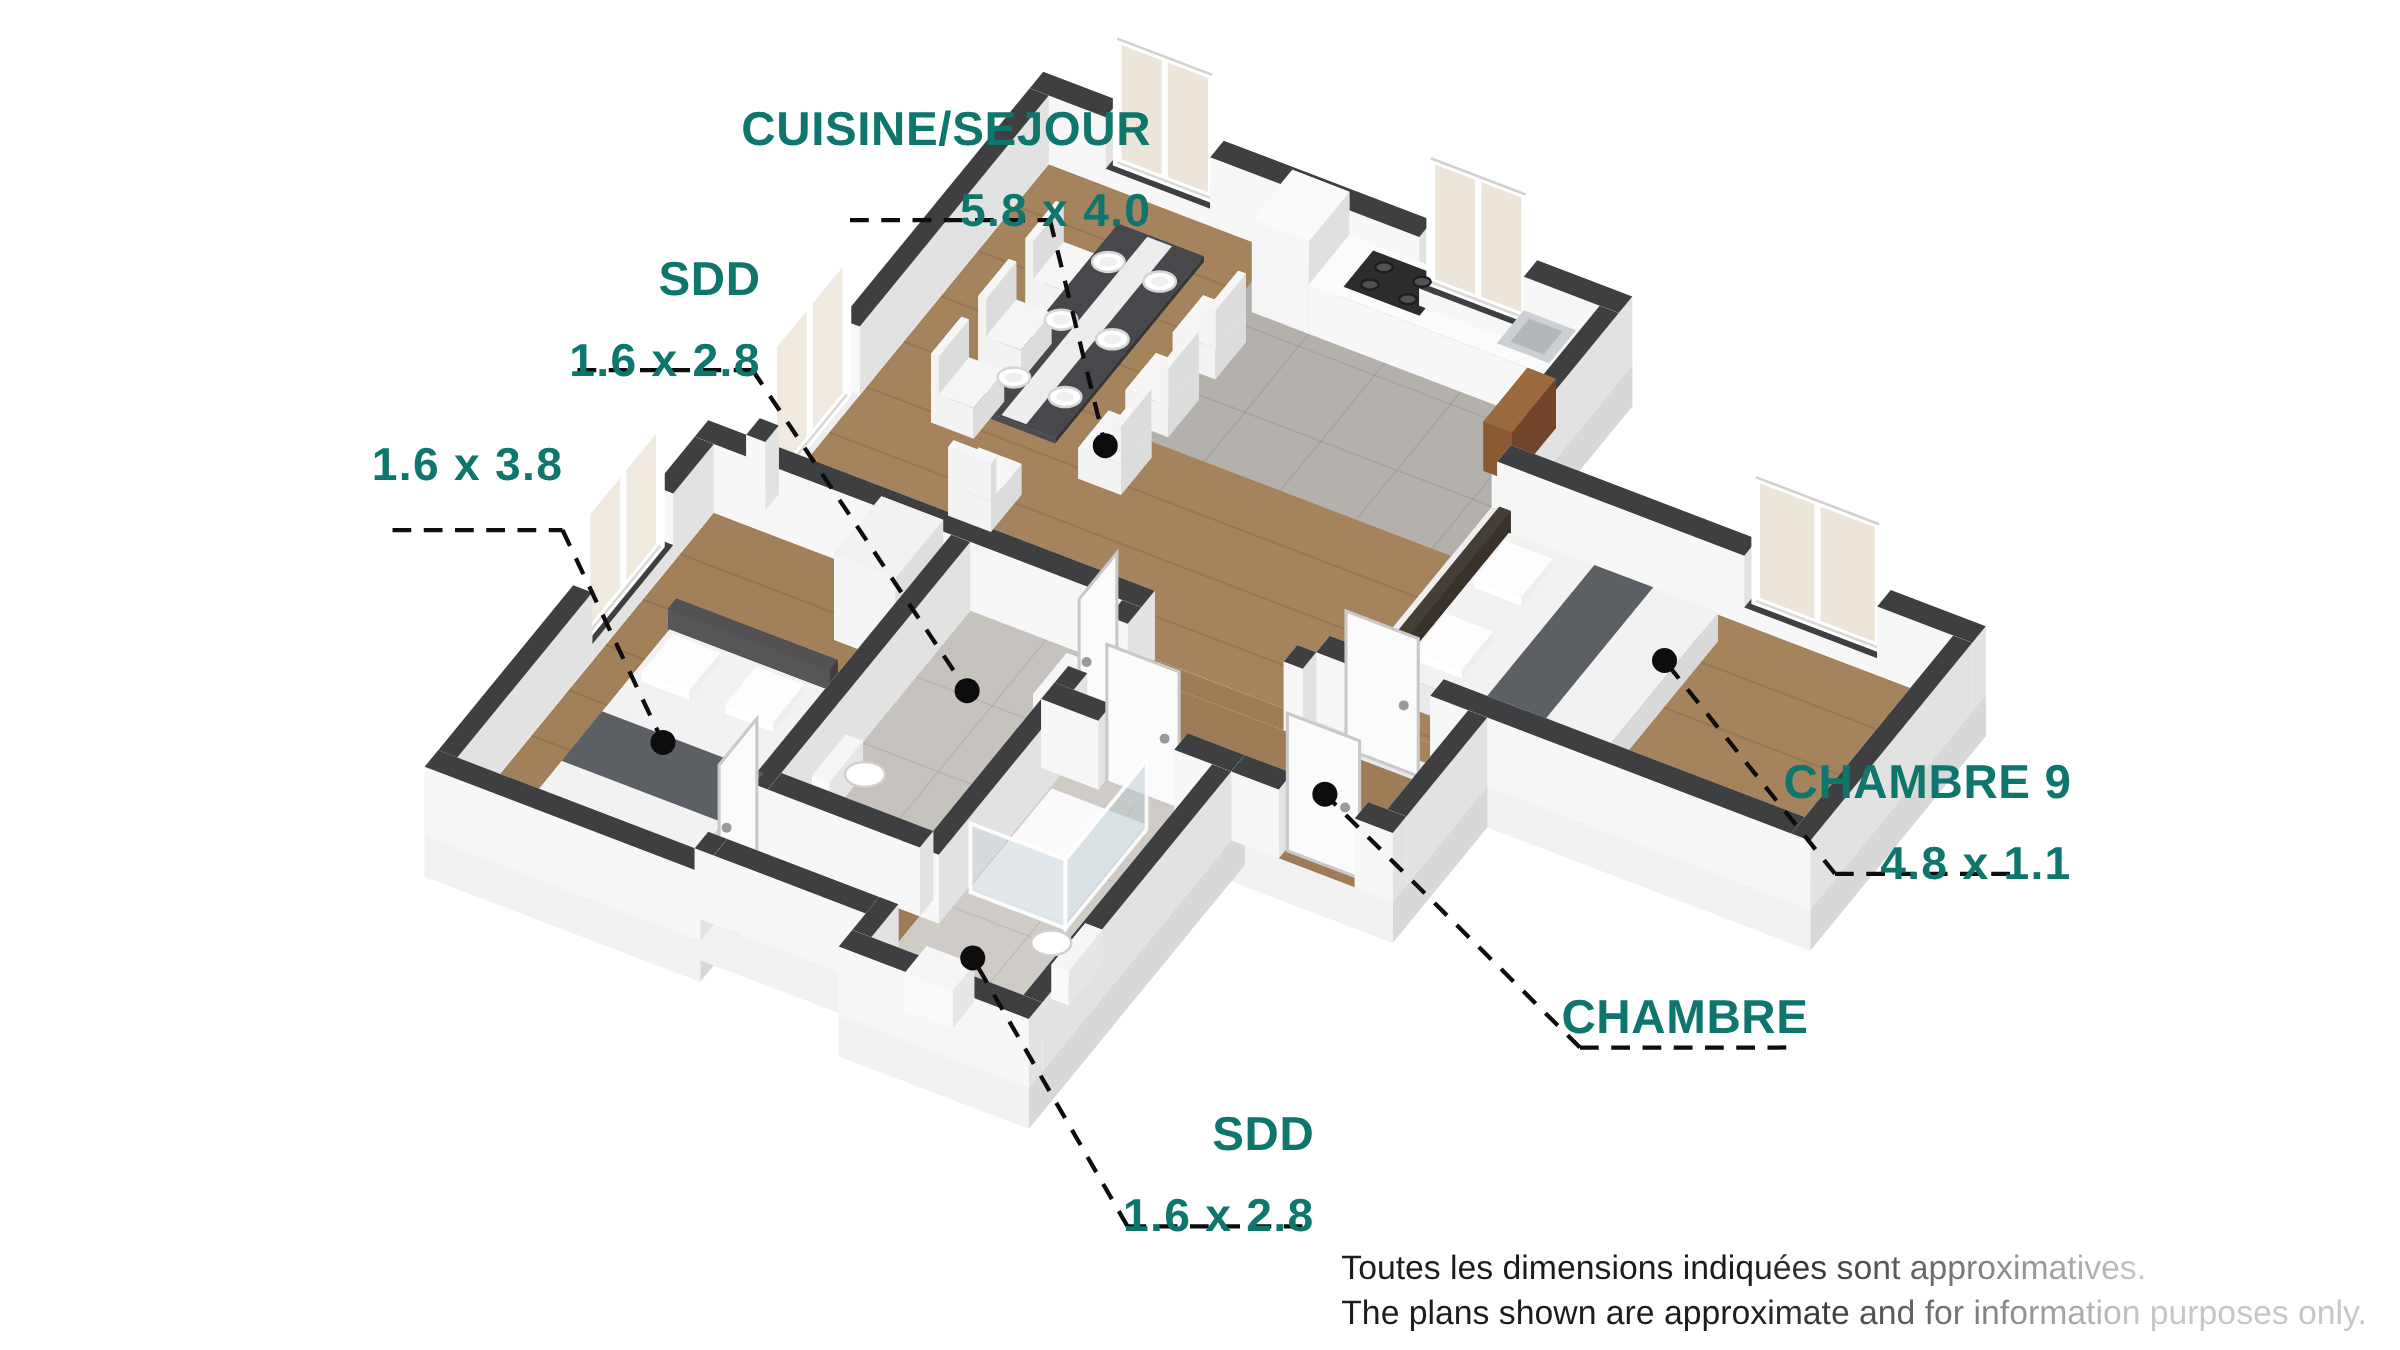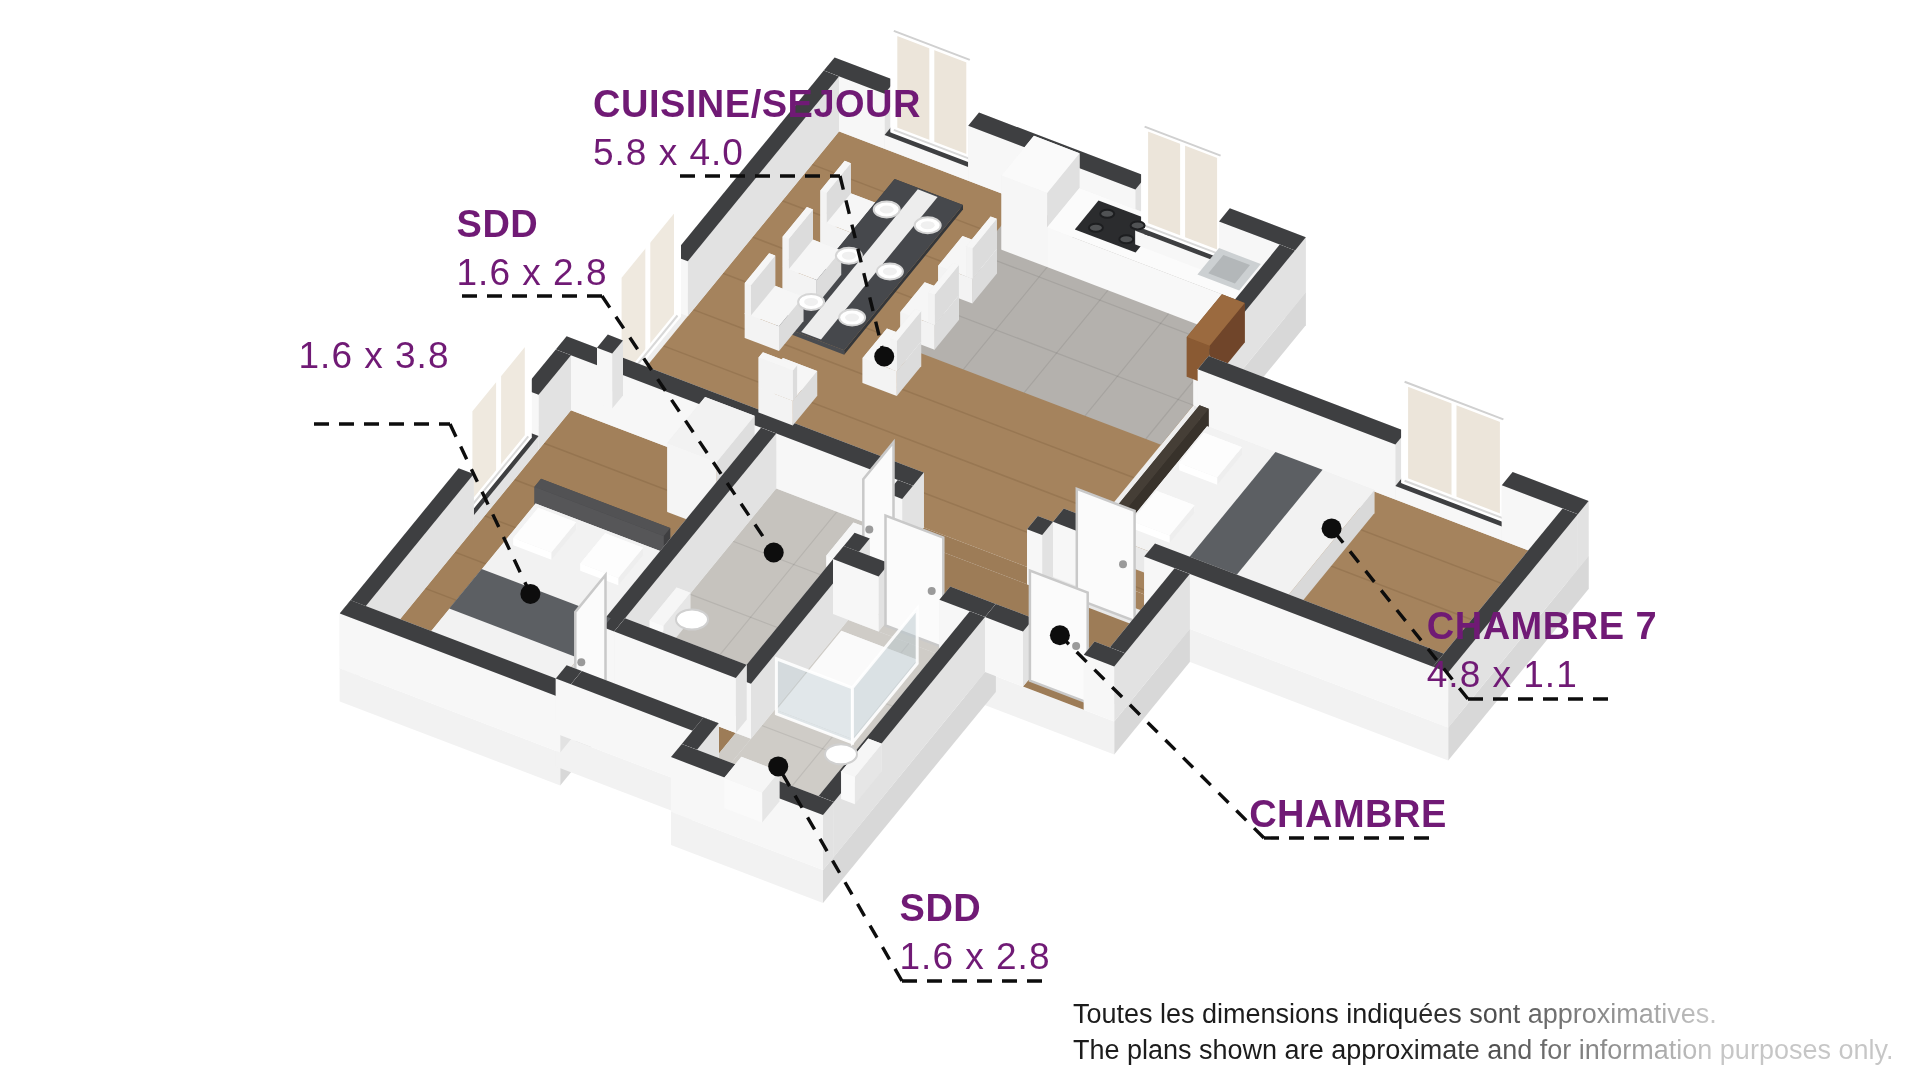--- a/index.html
+++ b/index.html
@@ -1,22 +1,22 @@
 <!DOCTYPE html>
 <html><head>
 <meta charset="utf-8">
 <style>
   html,body{margin:0;padding:0;background:#ffffff;}
   .stage{position:relative;width:1920px;height:1080px;background:#ffffff;overflow:hidden;
          font-family:"Liberation Sans", sans-serif;}
   svg.layer{position:absolute;left:0;top:0;}
-  .room-label{position:absolute;transform:translateX(-50%);text-align:left;color:#701a75;
+  .room-label{position:absolute;transform:translateX(-50%);text-align:right;color:#0f766e;
               line-height:1.18;white-space:nowrap;}
   .room-label .rname{font-size:38px;font-weight:600;letter-spacing:0.5px;}
-  .room-label .rdims{font-size:37px;font-weight:400;letter-spacing:1px;margin-top:4px;}
+  .room-label .rdims{font-size:37px;font-weight:700;letter-spacing:1px;margin-top:20px;}
   .disclaimer{position:absolute;left:1073px;top:998px;font-size:27px;color:#1c1c1c;line-height:1.2;}
   .disclaimer div{margin-bottom:4px;}
   .wm-fade{position:absolute;right:0;bottom:0;width:520px;height:100px;
            background:linear-gradient(to right, rgba(255,255,255,0), rgba(255,255,255,0.75) 60%);}
 </style>
 </head>
 <body>
 
 <div class="stage">
 
@@ -505,21 +505,21 @@
     <div class="rdims">5.8 x 4.0</div>
   </div>
   <div class="room-label" style="left:532px;top:202px">
     <div class="rname">SDD</div>
     <div class="rdims">1.6 x 2.8</div>
   </div>
   <div class="room-label" style="left:374px;top:330px">
     <div class="rdims">1.6 x 3.8</div>
   </div>
   <div class="room-label" style="left:1542px;top:604px">
-    <div class="rname">CHAMBRE 7</div>
+    <div class="rname">CHAMBRE 9</div>
     <div class="rdims">4.8 x 1.1</div>
   </div>
   <div class="room-label" style="left:1348px;top:792px">
     <div class="rname">CHAMBRE</div>
   </div>
   <div class="room-label" style="left:975px;top:886px">
     <div class="rname">SDD</div>
     <div class="rdims">1.6 x 2.8</div>
   </div>
 

